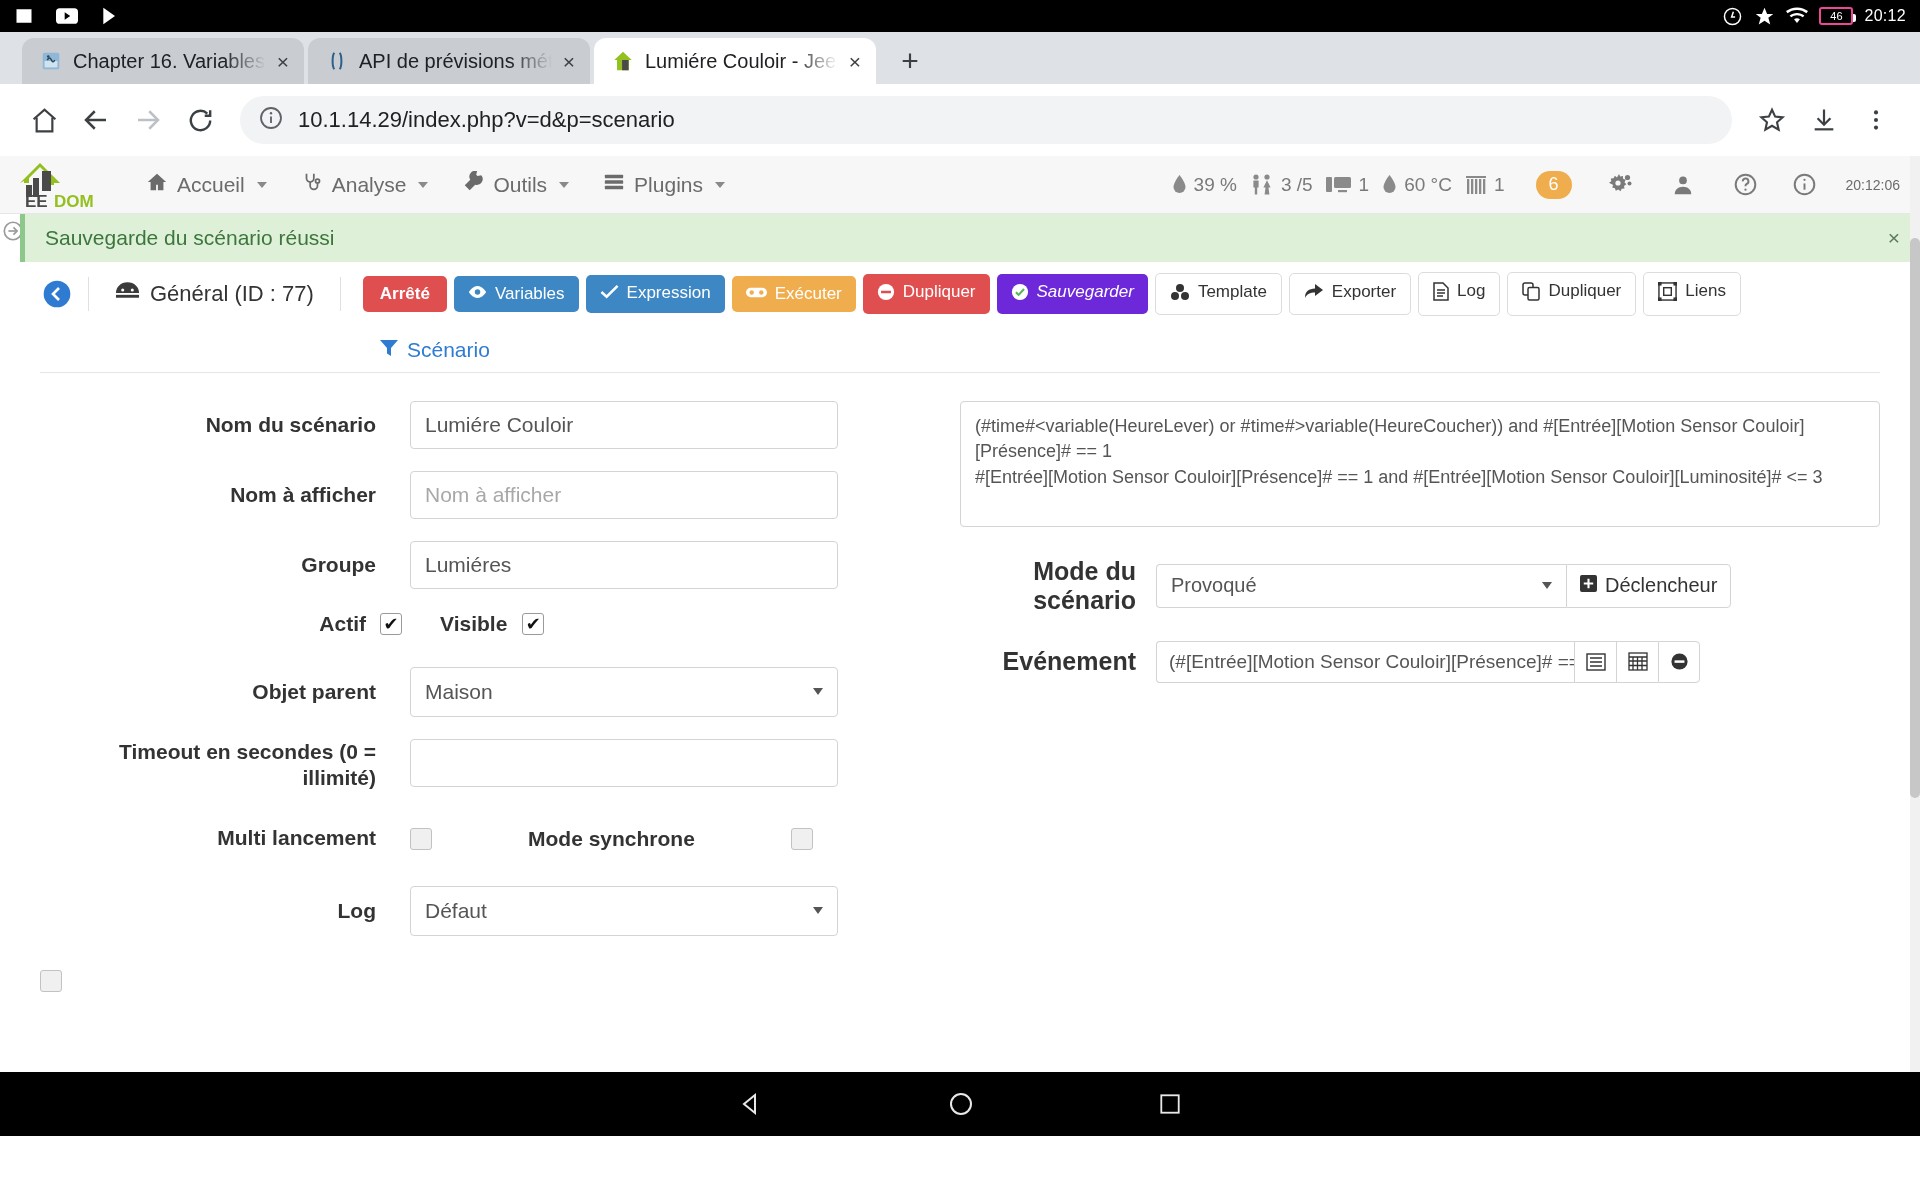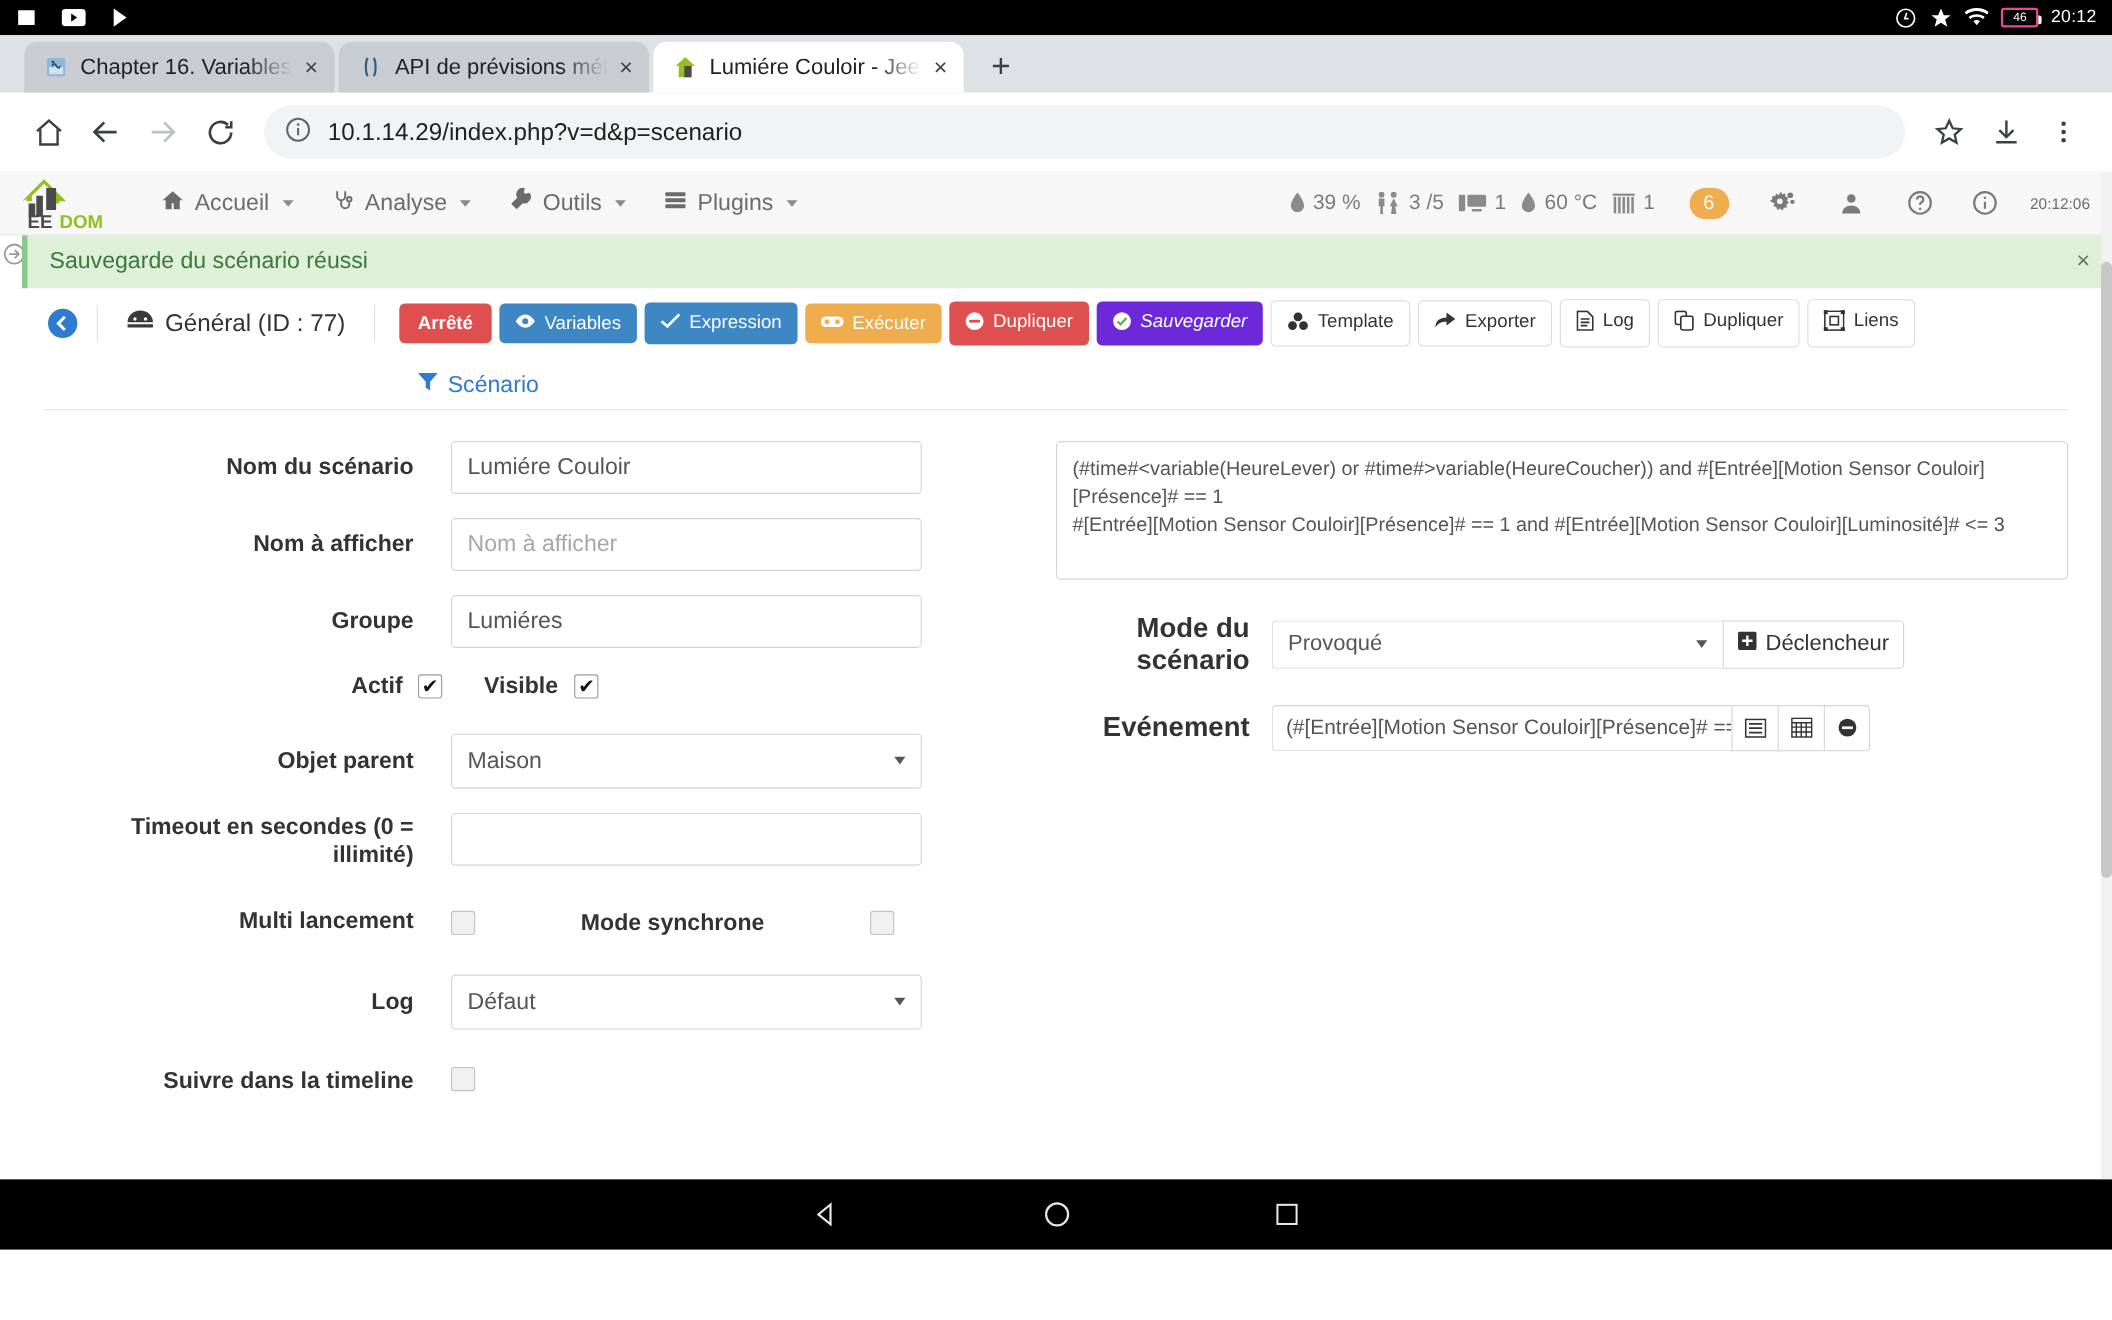--- a/index.html
+++ b/index.html
@@ -685,21 +685,20 @@
         <div class="flabel">Log</div>
         <div class="fctl">
           <div class="sel">
             <span>Défaut</span>
             <span class="caret2"></span>
           </div>
         </div>
       </div>
 
       <div class="frow" style="margin-top:34px;">
-        <div class="flabel">Suivre dans la timeline</div>
         <div class="fctl">
           <span class="cbx"></span>
         </div>
       </div>
 
     </div>
 
     <div class="col right">
 
       <div class="expr" style="white-space:pre-wrap;">(#time#&lt;variable(HeureLever) or #time#&gt;variable(HeureCoucher)) and #[Entrée][Motion Sensor Couloir][Présence]# == 1

